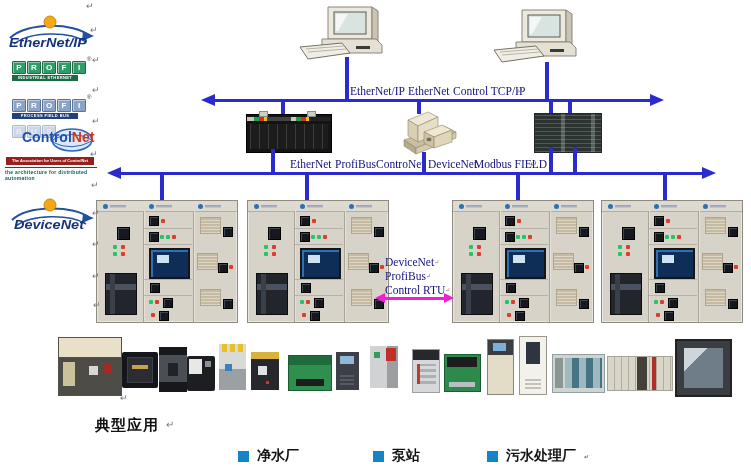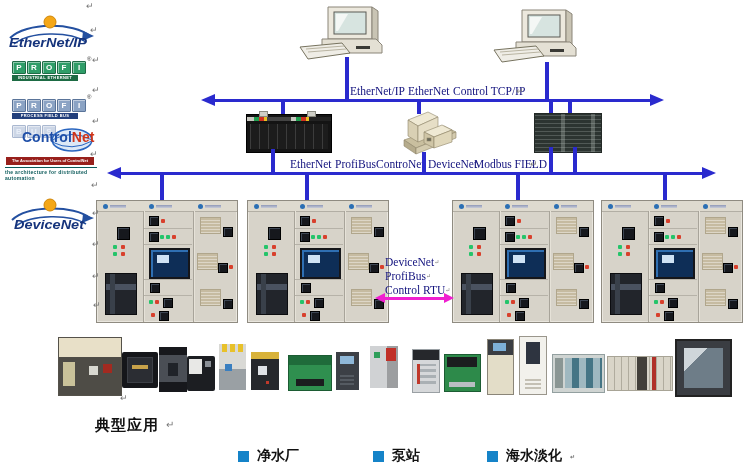--- a/index.html
+++ b/index.html
@@ -467,21 +467,21 @@
   <div class="app-item" style="left:238px">
     <span class="bullet"></span>
     <span>净水厂</span>
   </div>
   <div class="app-item" style="left:373px">
     <span class="bullet"></span>
     <span>泵站</span>
   </div>
   <div class="app-item" style="left:487px">
     <span class="bullet"></span>
-    <span>海水淡化</span>
+    <span>污水处理厂</span>
     <span class="rmark" style="color:#777">↵</span>
   </div>
 
   <span class="pmark" style="left:86px;top:2px">↵</span>
   <span class="pmark" style="left:90px;top:26px">↵</span>
   <span class="pmark" style="left:92px;top:56px">↵</span>
   <span class="pmark" style="left:92px;top:86px">↵</span>
   <span class="pmark" style="left:92px;top:117px">↵</span>
   <span class="pmark" style="left:90px;top:150px">↵</span>
   <span class="pmark" style="left:91px;top:181px">↵</span>

